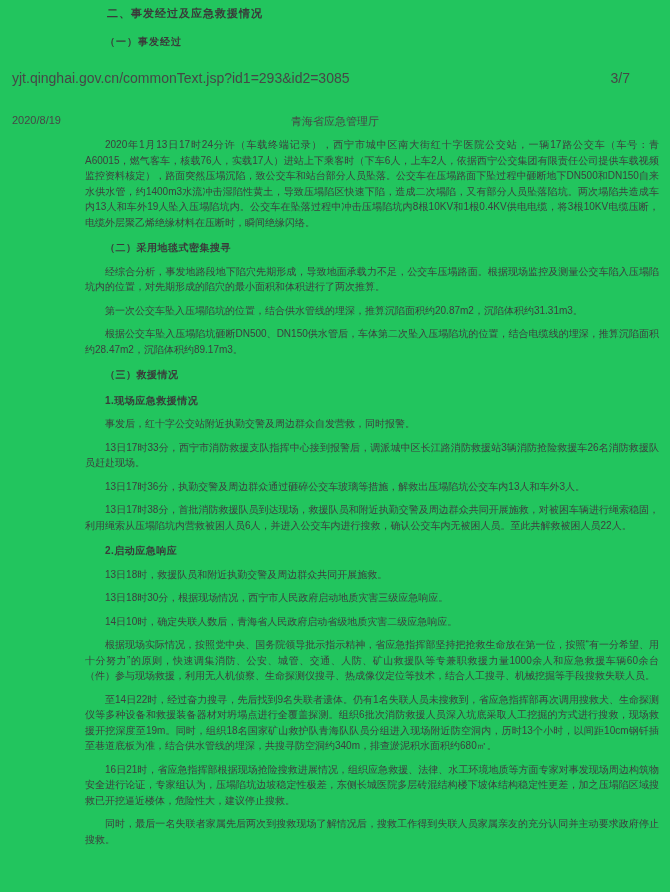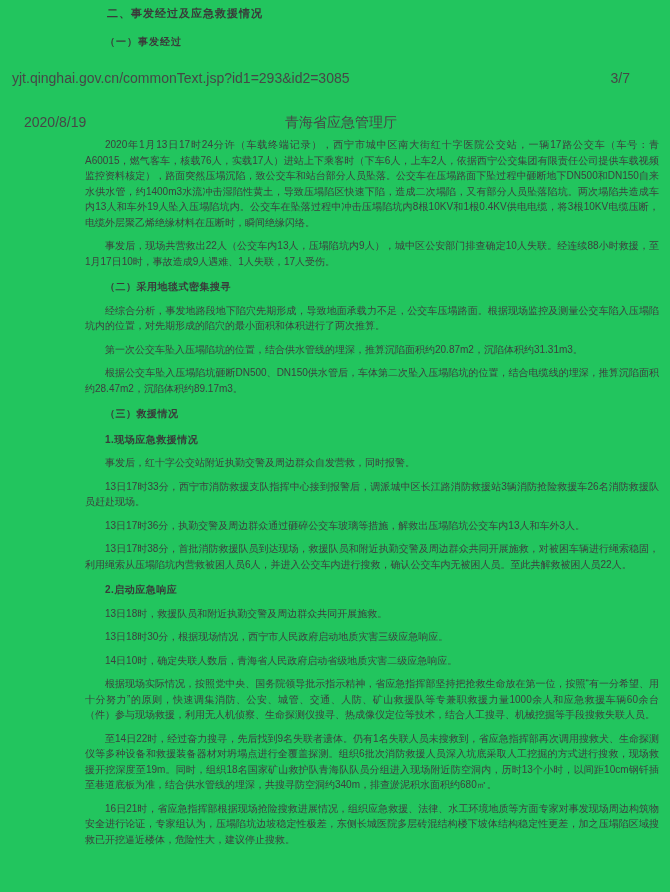--- a/index.html
+++ b/index.html
@@ -23,22 +23,22 @@
     letter-spacing:1px; margin-top:14px; color:#3a3a3a;
   }
   
   .print-footer {
     position:absolute; top:70px; left:12px; right:40px;
     display:flex; justify-content:space-between;
     font-size:14px; color:#474747;
   }
   
   .print-header {
-    position:absolute; top:114px; left:24px; right:12px;
-    font-size:14px; color:#474747;
+    position:absolute; top:114px; left:12px; right:12px;
+    font-size:11px; color:#474747;
   }
   .print-header .date { position:absolute; left:0; top:0; }
   .print-header .title { text-align:center; }
   
   .content {
     position:absolute; top:137px; left:85px; right:11px;
     font-size:10px; line-height:15.5px; text-align:justify;
     color:#3e3e3e;
   }
   .content p { text-indent:2em; margin:0 0 8px 0; }
@@ -62,33 +62,33 @@
     <span>3/7</span>
   </div>
 
   <div class="print-header">
     <span class="date">2020/8/19</span>
     <div class="title">青海省应急管理厅</div>
   </div>
 
   <div class="content">
     <p>2020年1月13日17时24分许（车载终端记录），西宁市城中区南大街红十字医院公交站，一辆17路公交车（车号：青A60015，燃气客车，核载76人，实载17人）进站上下乘客时（下车6人，上车2人，依据西宁公交集团有限责任公司提供车载视频监控资料核定），路面突然压塌沉陷，致公交车和站台部分人员坠落。公交车在压塌路面下坠过程中砸断地下DN500和DN150自来水供水管，约1400m3水流冲击湿陷性黄土，导致压塌陷区快速下陷，造成二次塌陷，又有部分人员坠落陷坑。两次塌陷共造成车内13人和车外19人坠入压塌陷坑内。公交车在坠落过程中冲击压塌陷坑内8根10KV和1根0.4KV供电电缆，将3根10KV电缆压断，电缆外层聚乙烯绝缘材料在压断时，瞬间绝缘闪络。</p>
-    <p>事发后，现场共营救出22人（公交车内13人，压塌陷坑内9人），城中区公安部门排查确定10人失联。经连续88小时救援，至1月17日10时，事故造成9人遇难、1人失联，17人受伤。</p>
     <p class="hd">（二）采用地毯式密集搜寻</p>
     <p>经综合分析，事发地路段地下陷穴先期形成，导致地面承载力不足，公交车压塌路面。根据现场监控及测量公交车陷入压塌陷坑内的位置，对先期形成的陷穴的最小面积和体积进行了两次推算。</p>
     <p>第一次公交车坠入压塌陷坑的位置，结合供水管线的埋深，推算沉陷面积约20.87m2，沉陷体积约31.31m3。</p>
     <p>根据公交车坠入压塌陷坑砸断DN500、DN150供水管后，车体第二次坠入压塌陷坑的位置，结合电缆线的埋深，推算沉陷面积约28.47m2，沉陷体积约89.17m3。</p>
     <p class="hd">（三）救援情况</p>
     <p class="hd">1.现场应急救援情况</p>
     <p>事发后，红十字公交站附近执勤交警及周边群众自发营救，同时报警。</p>
     <p>13日17时33分，西宁市消防救援支队指挥中心接到报警后，调派城中区长江路消防救援站3辆消防抢险救援车26名消防救援队员赶赴现场。</p>
     <p>13日17时36分，执勤交警及周边群众通过砸碎公交车玻璃等措施，解救出压塌陷坑公交车内13人和车外3人。</p>
     <p>13日17时38分，首批消防救援队员到达现场，救援队员和附近执勤交警及周边群众共同开展施救，对被困车辆进行绳索稳固，利用绳索从压塌陷坑内营救被困人员6人，并进入公交车内进行搜救，确认公交车内无被困人员。至此共解救被困人员22人。</p>
     <p class="hd">2.启动应急响应</p>
     <p>13日18时，救援队员和附近执勤交警及周边群众共同开展施救。</p>
     <p>13日18时30分，根据现场情况，西宁市人民政府启动地质灾害三级应急响应。</p>
     <p>14日10时，确定失联人数后，青海省人民政府启动省级地质灾害二级应急响应。</p>
     <p>根据现场实际情况，按照党中央、国务院领导批示指示精神，省应急指挥部坚持把抢救生命放在第一位，按照“有一分希望、用十分努力”的原则，快速调集消防、公安、城管、交通、人防、矿山救援队等专兼职救援力量1000余人和应急救援车辆60余台（件）参与现场救援，利用无人机侦察、生命探测仪搜寻、热成像仪定位等技术，结合人工搜寻、机械挖掘等手段搜救失联人员。</p>
     <p>至14日22时，经过奋力搜寻，先后找到9名失联者遗体。仍有1名失联人员未搜救到，省应急指挥部再次调用搜救犬、生命探测仪等多种设备和救援装备器材对坍塌点进行全覆盖探测。组织6批次消防救援人员深入坑底采取人工挖掘的方式进行搜救，现场救援开挖深度至19m。同时，组织18名国家矿山救护队青海队队员分组进入现场附近防空洞内，历时13个小时，以间距10cm钢钎插至巷道底板为准，结合供水管线的埋深，共搜寻防空洞约340m，排查淤泥积水面积约680㎡。</p>
     <p>16日21时，省应急指挥部根据现场抢险搜救进展情况，组织应急救援、法律、水工环境地质等方面专家对事发现场周边构筑物安全进行论证，专家组认为，压塌陷坑边坡稳定性极差，东侧长城医院多层砖混结构楼下坡体结构稳定性更差，加之压塌陷区域搜救已开挖逼近楼体，危险性大，建议停止搜救。</p>
+    <p>同时，最后一名失联者家属先后两次到搜救现场了解情况后，搜救工作得到失联人员家属亲友的充分认同并主动要求政府停止搜救。</p>
   </div>
 
 </div>
 
 </body></html>

